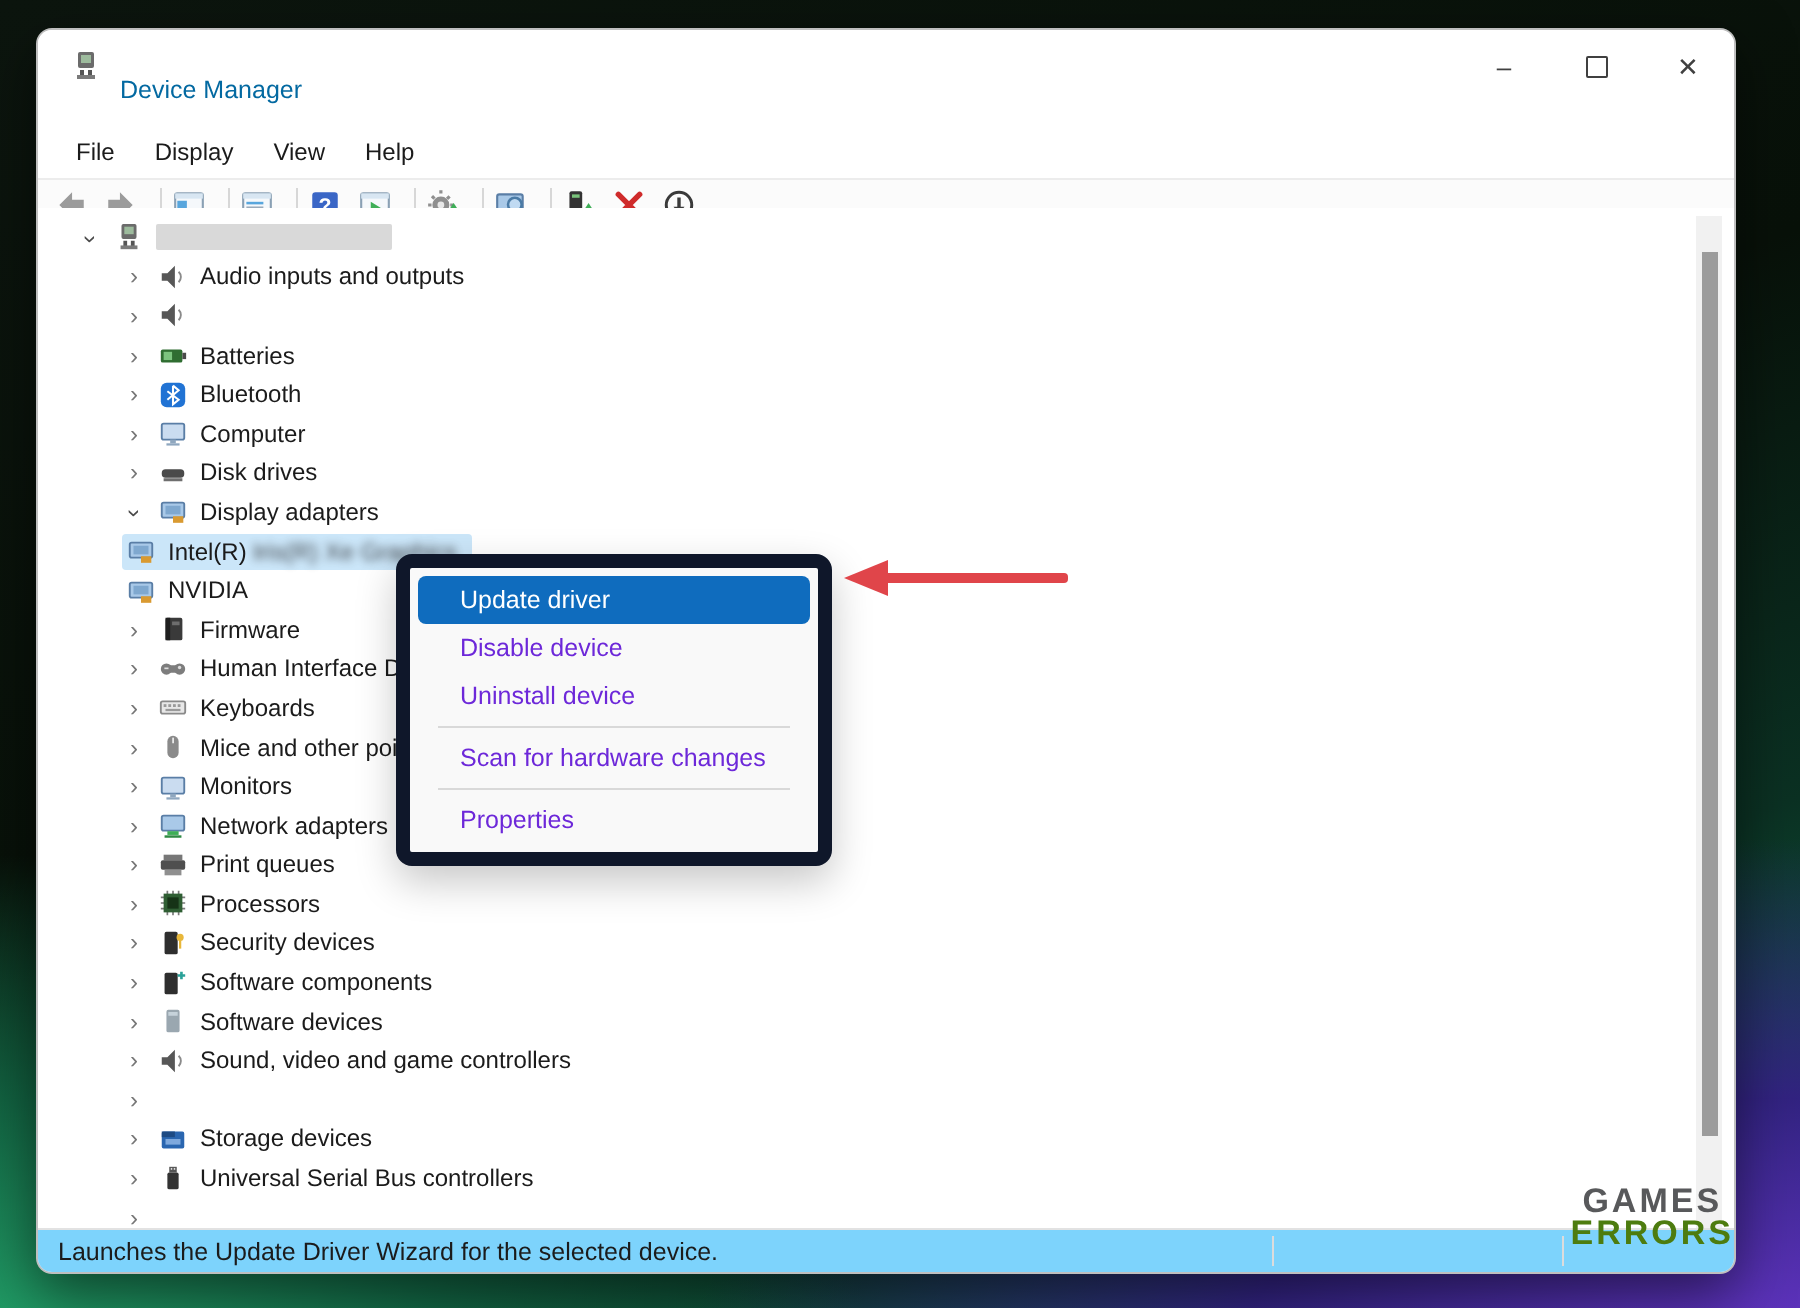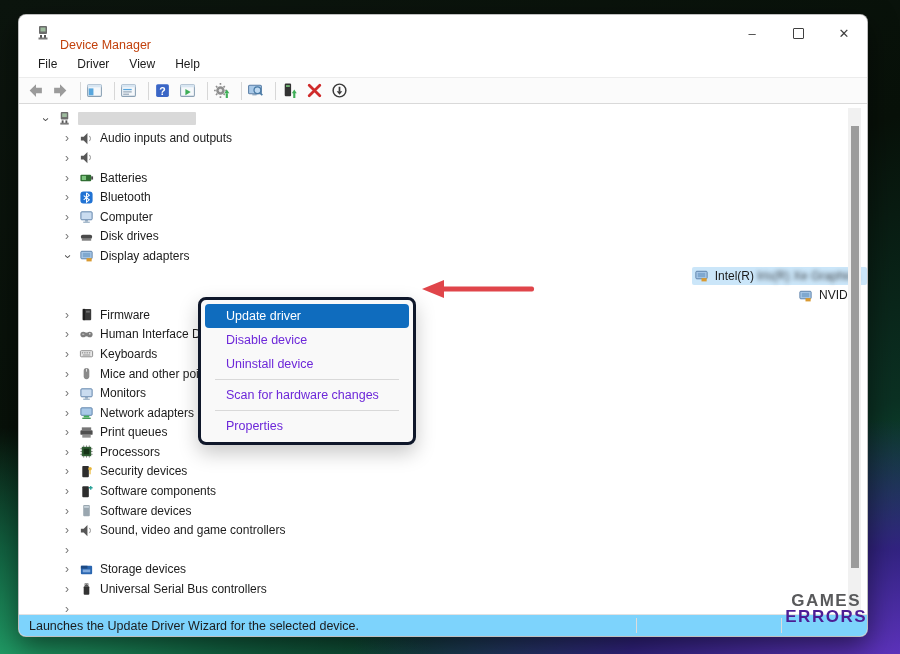--- a/index.html
+++ b/index.html
@@ -13,57 +13,57 @@
   }
   
   .window{
     position:absolute;left:18px;top:14px;width:850px;height:623px;
     background:#fff;border-radius:8px;overflow:hidden;z-index:2;
     box-shadow:0 10px 28px rgba(0,0,0,.5);
     border:1px solid rgba(0,0,0,.25);box-sizing:border-box;
   }
   .titlebar{height:36px;display:flex;align-items:center;padding:0 0 0 16px;background:#fff;}
   .app-icon{width:16px;height:16px;margin-right:9px;}
-  .title-text{font-size:12.5px;color:#c2410c;margin-top:24px;}
+  .title-text{font-size:12.5px;color:#0369a1;margin-top:24px;}
   .win-controls{margin-left:auto;display:flex;height:36px;}
   .win-btn{width:46px;height:36px;display:flex;align-items:center;justify-content:center;color:#404040;font-size:13px;cursor:default;}
   .max-glyph{width:9px;height:9px;border:1.2px solid #404040;border-radius:1px;display:inline-block;}
-  .menubar{height:26px;display:flex;align-items:center;padding-left:9px;background:#fff;}
+  .menubar{height:26px;display:flex;align-items:center;padding-left:9px;background:#fff;margin-top:12px;}
   .menu-item{font-size:12px;color:#1b1b1b;padding:3px 10px;}
   .toolbar{height:27px;display:flex;align-items:center;padding-left:7px;background:#fbfbfb;border-top:1px solid #ececec;border-bottom:1px solid #d9d9d9;box-sizing:border-box;}
   .tb-btn{width:25px;height:22px;display:flex;align-items:center;justify-content:center;}
   .tb-btn svg{width:17px;height:17px;}
   .tb-sep{width:1px;height:18px;background:#d7d7d7;margin:0 4px;}
   
   .tree{position:absolute;left:0;right:0;top:89px;height:512px;background:#fff;overflow:hidden;padding-top:5px;box-sizing:border-box;}
   .tree-row{height:19.6px;display:flex;align-items:center;font-size:12px;color:#1b1b1b;white-space:nowrap;}
-  .lvl0{padding-left:20px;} .lvl1{padding-left:42px;} .lvl2{padding-left:62px;justify-content:flex-end;}
+  .lvl0{padding-left:20px;} .lvl1{padding-left:42px;} .lvl2{padding-left:26px;}
   .chev{width:12px;margin-right:4px;color:#767676;font-size:12px;line-height:1;display:inline-block;text-align:center;transform-origin:50% 55%;}
   .chev.open{transform:rotate(90deg);color:#4a4a4a;}
   .chev.hidden{visibility:hidden;}
   .row-inner{display:flex;align-items:center;height:18px;padding:0 8px 0 2px;border-radius:2px;}
   .row-inner.selected{background:#cbe6f9;}
   .ticon{width:15px;height:15px;margin-right:6px;flex:0 0 auto;}
   .redaction{width:118px;height:13px;background:#d9d9d9;border-radius:1px;display:inline-block;}
   .tlabel.blurred{filter:blur(2px);opacity:.8;margin-left:3px;}
   .scroll-track{position:absolute;right:6px;top:93px;height:516px;width:13px;background:#f1f1f1;z-index:3;}
   .scroll-thumb{position:absolute;right:8.5px;top:111px;height:442px;width:8px;background:#9c9c9c;z-index:4;}
   
   .statusbar{position:absolute;left:0;right:0;bottom:0;height:22px;background:#7dd3fc;border-top:1px solid #e2e2e2;display:flex;align-items:center;font-size:12.5px;color:#1b1b1b;padding-left:10px;box-sizing:border-box;z-index:5;}
   .status-div{position:absolute;top:3px;bottom:3px;width:1px;background:#dcdcdc;}
   
-  .ctx-menu{position:absolute;left:179px;top:262px;width:218px;background:#f9f9f9;border:3px solid #0f172a;border-radius:8px;box-shadow:0 8px 20px rgba(0,0,0,.22);padding:4px;box-sizing:border-box;z-index:6;margin-top:20px;}
+  .ctx-menu{position:absolute;left:179px;top:262px;width:218px;background:#f9f9f9;border:7px solid #0f172a;border-radius:8px;box-shadow:0 8px 20px rgba(0,0,0,.22);padding:4px;box-sizing:border-box;z-index:6;}
   .ctx-item{height:24px;display:flex;align-items:center;padding-left:21px;font-size:12.5px;color:#6d28d9;border-radius:4px;}
   .ctx-item.highlighted{background:#0f6cbe;color:#fff;}
   .ctx-item.bold{font-weight:normal;}
   .ctx-sep{height:1px;background:#d9d9d9;margin:3px 10px;}
   
   .red-arrow{position:absolute;left:420px;top:277px;z-index:8;}
   .watermark{position:absolute;right:33px;top:593px;text-align:center;z-index:9;font-weight:bold;font-size:17px;letter-spacing:1.5px;line-height:16px;}
-  .wm-1{color:#58595b;} .wm-2{color:#4c1d95;}
+  .wm-1{color:#58595b;} .wm-2{color:#4d7c0f;}
   svg.defs{position:absolute;width:0;height:0;}
 </style>
 </head>
 <body>
 
 <svg class="defs" xmlns="http://www.w3.org/2000/svg">
   <defs>
     <symbol id="i-pc-icon" viewBox="0 0 16 16">
         <rect x="4" y="1" width="8" height="8" rx="1" fill="#6b6b6b"></rect>
         <rect x="5.5" y="2.5" width="5" height="4" fill="#9dbb9d"></rect>
@@ -239,21 +239,21 @@
       <span class="win-btn">–</span>
       <span class="win-btn">
           <span class="max-glyph"></span>
         </span>
       <span class="win-btn">✕</span>
     </div>
   </div>
 
   <div class="menubar">
     <span class="menu-item">File</span>
-    <span class="menu-item">Driver</span>
+    <span class="menu-item">Display</span>
     <span class="menu-item">View</span>
     <span class="menu-item">Help</span>
   </div>
 
   <div class="toolbar" id="toolbar">
       <span class="tb-btn">
         <svg class="ticon">
           <use href="#i-back-icon"></use>
         </svg>
       </span>

